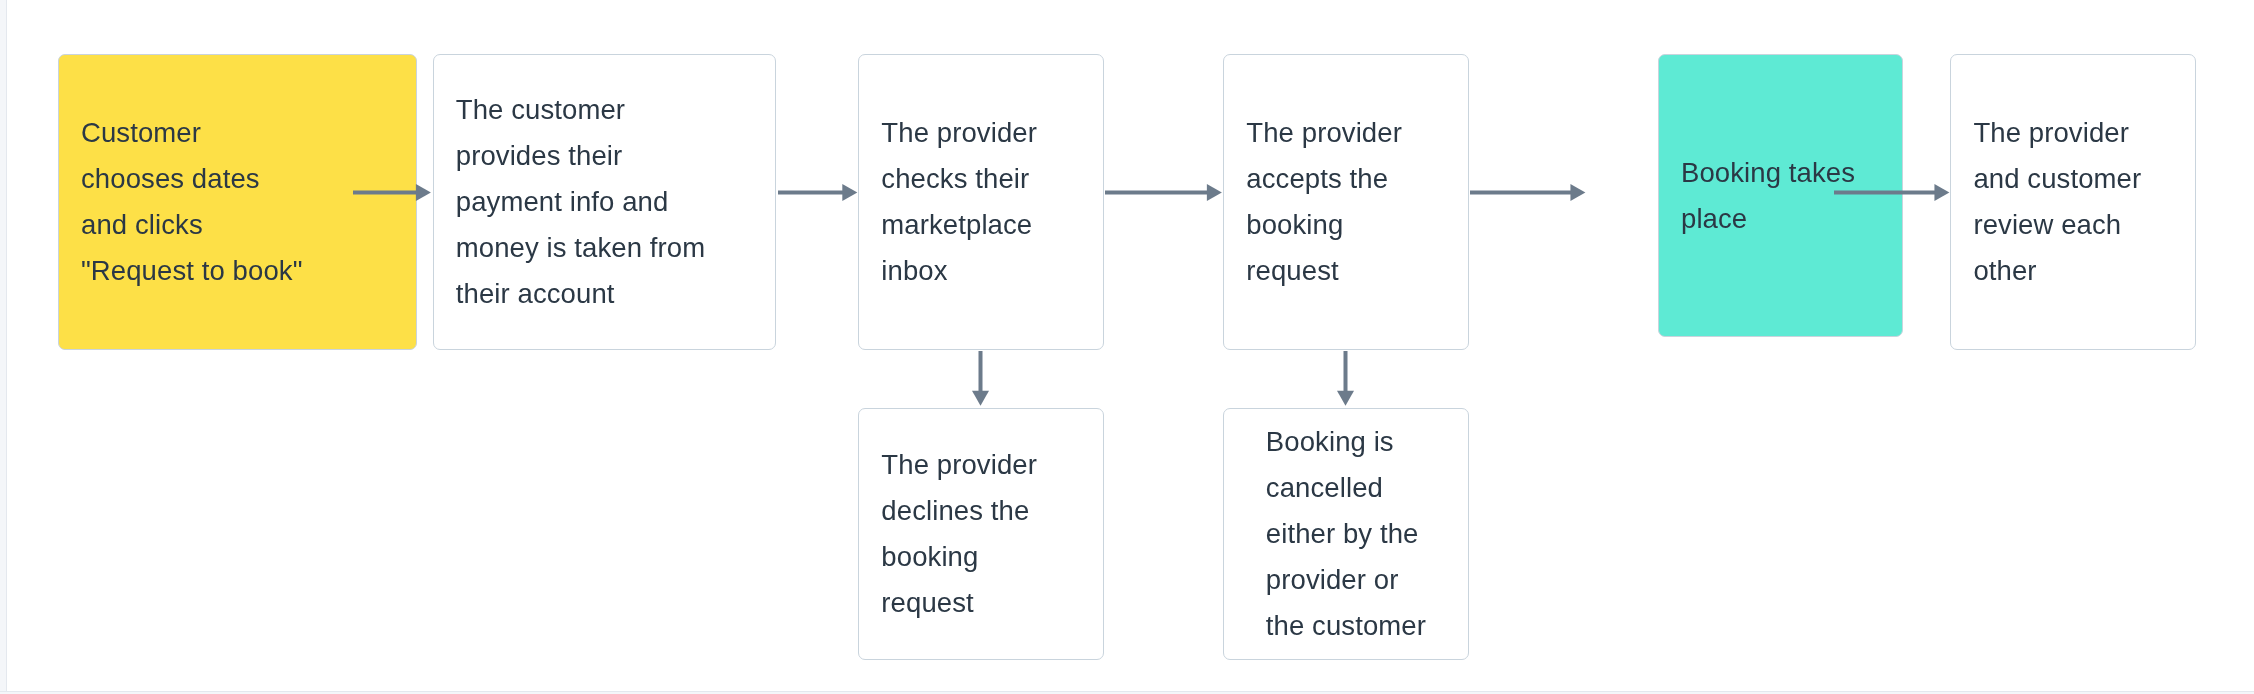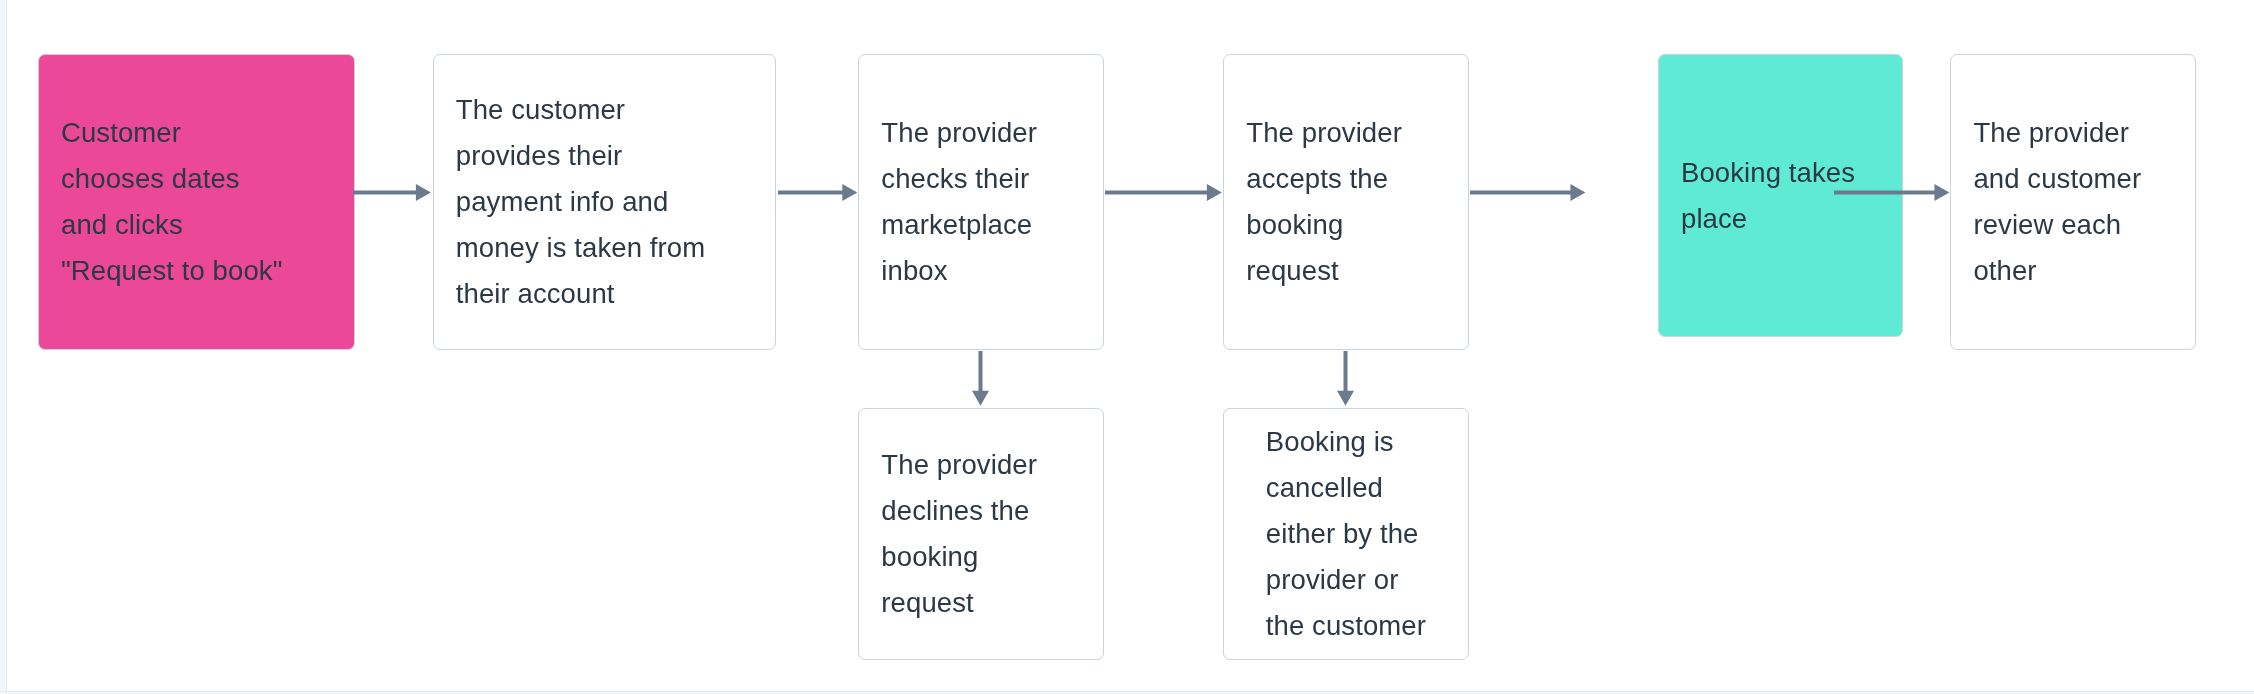--- a/index.html
+++ b/index.html
@@ -89,21 +89,21 @@
 </style>
 </head>
 <body>
 
 <div id="canvas">
 
   <div class="frame-strip-left"></div>
   <div class="frame-strip-bottom"></div>
 
   <div id="nodes-layer">
-      <div class="node" style="left: 38px; top: 54.1632px; width: 317px; height: 295.733px; border-color: rgb(201, 212, 221); background: #ec4899;">
+      <div class="node" style="left: 58px; top: 54.1632px; width: 359px; height: 295.733px; border-color: rgb(201, 212, 221); background: #fde047;">
         <span class="node-text" style="color: rgb(43, 56, 69);">Customer
 chooses dates
 and clicks
 "Request to book"</span>
       </div>
       <div class="node" style="left: 432.78px; top: 54.1632px; width: 343.339px; height: 295.733px; border-color: rgb(201, 212, 221); background: rgb(255, 255, 255);">
         <span class="node-text" style="color: rgb(43, 56, 69);">The customer
 provides their
 payment info and
 money is taken from

